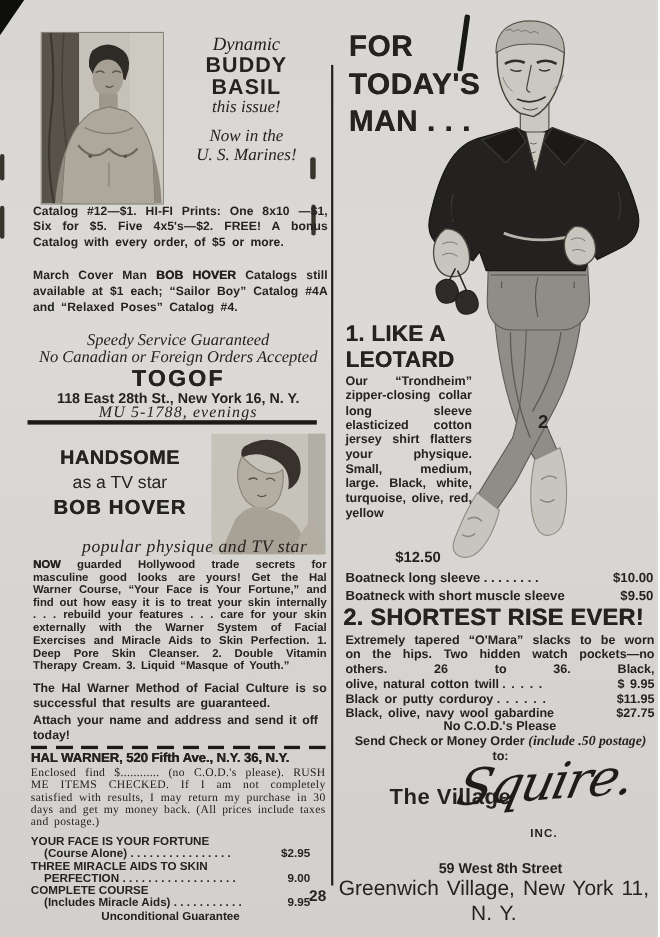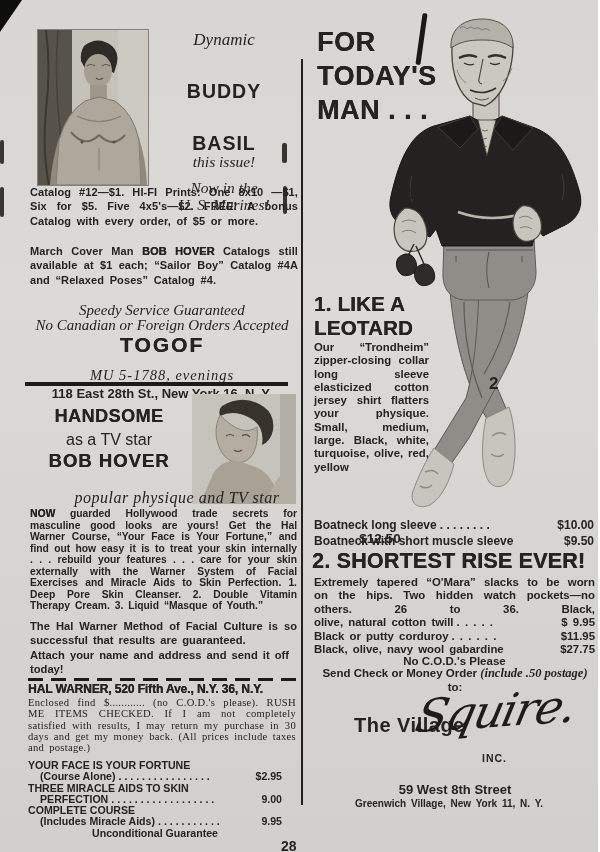--- a/index.html
+++ b/index.html
@@ -4,21 +4,21 @@
 <style>
   html,body{margin:0;padding:0;}
   #page{
     position:relative;width:598px;height:852px;overflow:hidden;
     background:linear-gradient(180deg,#d8d6d2 0%,#dcdad6 35%,#d6d4d0 70%,#d2d0cc 100%);
     font-family:"Liberation Sans",sans-serif;color:#242320;
   }
   .abs{position:absolute;}
   .si{font-family:"Liberation Serif",serif;font-style:italic;}
   .sr{font-family:"Liberation Serif",serif;}
-  .b{font-weight:bold;margin-top:32px;}
+  .b{font-weight:bold;}
   .just{text-align:justify;}
   .ctr{text-align:center;}
   .hv{font-weight:bold;text-shadow:0.35px 0 0 currentColor;}
   .row{display:flex;align-items:baseline;}
   .dots{flex:1;overflow:hidden;white-space:nowrap;padding:0 3px;}
   .price{white-space:nowrap;text-align:right;}
   
   .buddy-photo{left:37px;top:29px;width:112px;height:157px;border:1px solid #85817a;box-sizing:border-box;}
   .buddy-text{left:150px;top:30px;width:148px;text-align:center;}
   .t-dynamic{font-size:17px;line-height:19px;}
@@ -70,21 +70,21 @@
   .slacks .body{text-align:justify;text-align-last:justify;}
   .nocod{left:314px;top:655px;width:281px;font-size:11.5px;text-align:center;font-weight:bold;}
   .sendline{left:316px;top:667px;width:278px;font-size:11.5px;line-height:13.5px;text-align:center;font-weight:bold;}
   .sendline .si{font-size:12.5px;font-weight:bold;}
   .brand{left:340px;top:688px;width:240px;height:92px;}
   .brand-village{position:absolute;left:14px;top:26px;font-size:20px;letter-spacing:0.5px;font-weight:bold;}
   .brand-squire{position:absolute;left:78px;top:-4px;font-family:"DejaVu Serif",serif;font-style:italic;font-size:46px;
     transform:skewX(-16deg) rotate(-4deg);letter-spacing:-2px;color:#1d1c1a;}
   .brand-inc{position:absolute;left:142px;top:64px;font-size:10.5px;letter-spacing:1px;font-weight:bold;}
   .addr1{left:315px;top:782px;width:280px;font-size:13px;text-align:center;font-weight:bold;}
-  .addr2{left:300px;top:798px;width:298px;font-size:10px;text-align:center;font-weight:bold;word-spacing:2px;}
+  .addr2{left:300px;top:798px;width:298px;font-size:19px;text-align:center;font-weight:normal;word-spacing:2px;}
 </style>
 </head>
 <body>
 
 <div id="page">
 
   <div class="abs corner-mark"></div>
   <div class="abs speck" style="left:0;top:140px;width:4px;height:24px;"></div>
   <div class="abs speck" style="left:0;top:187px;width:4px;height:30px;"></div>
   <div class="abs speck" style="left:282px;top:143px;width:5px;height:20px;"></div>

